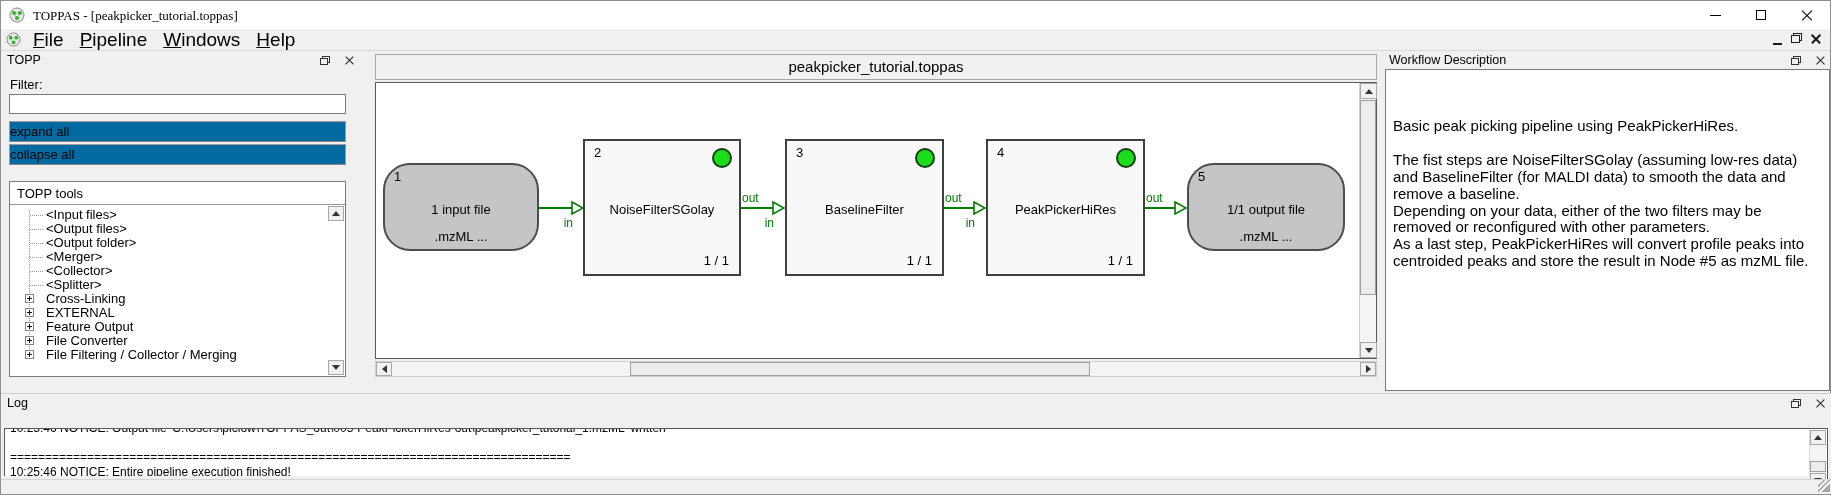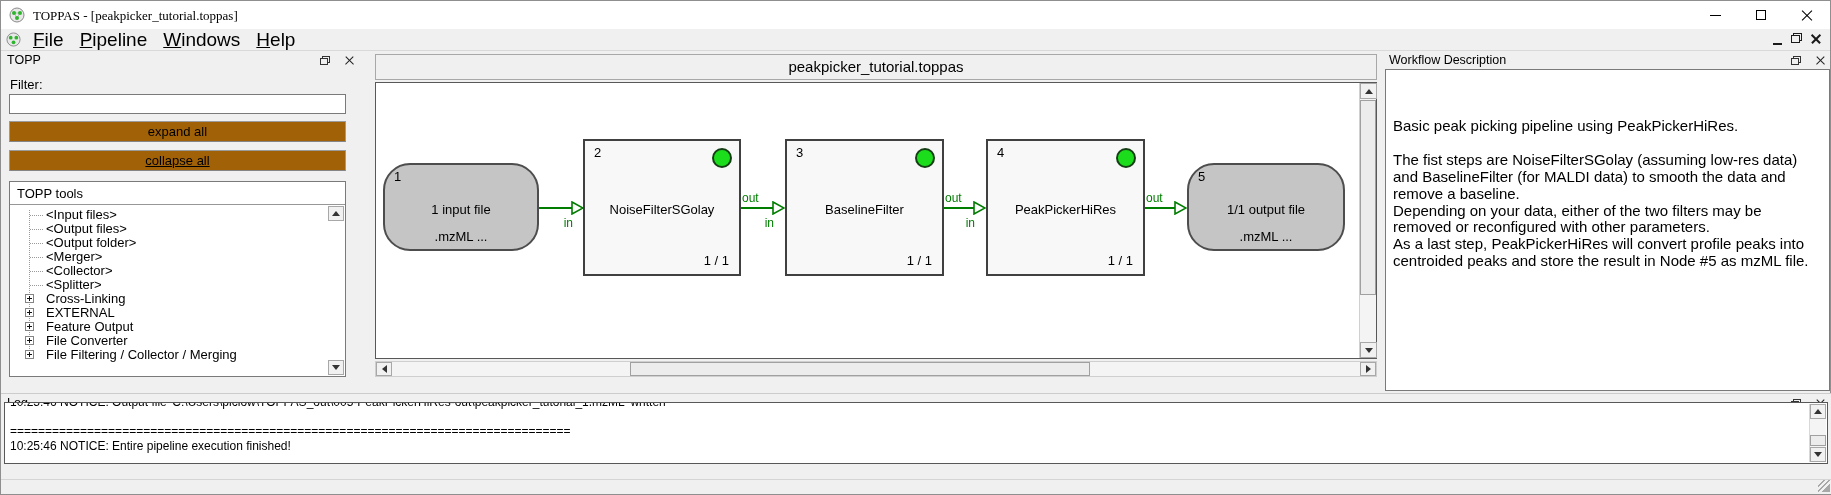--- a/index.html
+++ b/index.html
@@ -46,23 +46,23 @@
   .ico-float::after  { content:""; position:absolute; bottom:0; left:0; width:6px; height:5px; border:1px solid #333; background:#f0f0f0; }
   .ico-dx { position:relative; width:9px; height:9px; }
   .ico-dx::before,.ico-dx::after { content:""; position:absolute; left:-1px; top:4px; width:11px; height:1.4px; background:#222; }
   .ico-dx::before { transform:rotate(45deg); } .ico-dx::after { transform:rotate(-45deg); }
 
   
   .dock-left { position:absolute; left:0; top:50px; width:360px; height:342px; }
   .filter-label { position:absolute; left:9px; top:26px; font-size:13px; }
   .filter-input { position:absolute; left:8px; top:43px; width:337px; height:20px;
     background:#fff; border:1px solid #7a7a7a; font-size:13px; padding:0 4px; }
-  .pbtn { position:absolute; left:8px; width:337px; height:21px; background:#a16207;
-    border:1px solid #9b9b9b; border-bottom-color:#858585; font-size:13px; text-align:center; line-height:19px; }
-  .btn-expand { top:70px; } .btn-collapse { top:99px;text-decoration:underline; }
+  .pbtn { position:absolute; left:8px; width:337px; height:21px; background:#0369a1;
+    border:1px solid #9b9b9b; border-bottom-color:#858585; font-size:13px; line-height:19px; }
+  .btn-expand { top:70px; } .btn-collapse { top:93px; }
   .tools-list { position:absolute; left:8px; top:130px; width:337px; height:196px;
     background:#fff; border:1px solid #7a7a7a; }
   .tools-header { height:23px; line-height:23px; padding-left:7px; font-size:13px;
     border-bottom:1px solid #979797; background:#fff; }
   .tools-body { position:relative; height:170px; overflow:hidden; padding-top:3px; }
   .tree-vline { position:absolute; left:19px; top:5px; height:147px; border-left:1px dotted #9a9a9a; }
   .tree-row { position:relative; height:14px; line-height:14px; font-size:13px; white-space:nowrap; }
   .tree-label { margin-left:36px;margin-top:46px; }
   .expander { position:absolute; left:15px; top:2px; width:9px; height:9px; border:1px solid #848484; background:#fff; }
   .expander::before { content:""; position:absolute; left:1px; top:3px; width:5px; height:1px; background:#111; }
@@ -113,21 +113,21 @@
   .edge-in  { position:absolute; right:11px; top:15px; color:#007d00; font-size:12px; }
 
   
   .dock-right { position:absolute; left:1382px; top:50px; width:449px; height:342px; }
   .desc-box { position:absolute; left:2px; top:18px; width:445px; height:322px; background:#fff;
     border:1px solid #7a7a7a; padding:48px 7px 6px 7px; overflow:hidden; }
   .desc-text { font-size:15px; line-height:16.9px; white-space:pre-wrap; }
 
   
   .dock-log { position:absolute; left:0; top:392px; width:1831px; height:86px; background:#f0f0f0; border-top:1px solid #cccccc; }
-  .log-box { position:absolute; left:3px; top:8px; width:1824px; height:62px; background:#fff;
+  .log-box { position:absolute; left:3px; top:34px; width:1824px; height:62px; background:#fff;
     border:1px solid #585858; overflow:hidden; }
   .log-content { padding-left:5px; font-size:12px; line-height:15px; white-space:nowrap; }
   .log-clipped { margin-top:-8px; }
   .log-blank { height:14px; }
   .log-vscroll { position:absolute; right:1px; top:1px; width:17px; height:58px; background:#f4f4f4; border-left:1px solid #d8d8d8; }
   .lv-btn { position:absolute; left:0; width:16px; height:15px; background:#f1f1f1; border:1px solid #a8a8a8;
     display:flex; align-items:center; justify-content:center; }
   .lv-up { top:0; } .lv-down { bottom:0; }
   .lv-thumb { position:absolute; left:0; bottom:16px; width:16px; height:11px; background:#ececec; border:1px solid #a0a0a0; }
   .log-strip { position:absolute; left:3px; top:82px; width:1806px; height:3px; background:#f0f0f0; }

